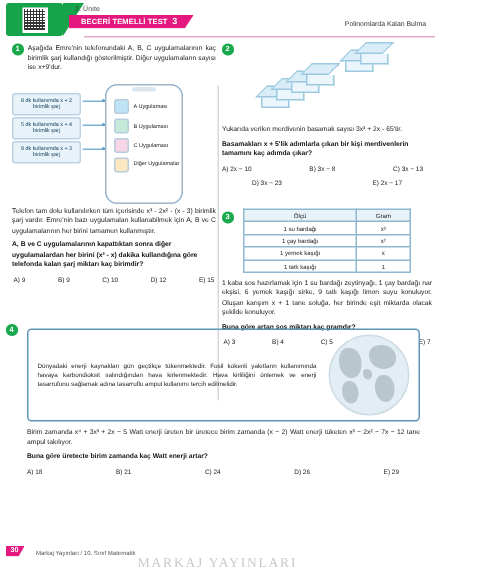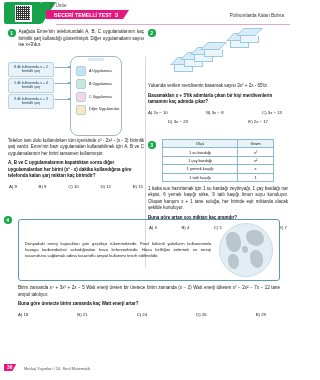--- a/index.html
+++ b/index.html
@@ -373,14 +373,15 @@
         <span>C) 24</span>
         <span>D) 26</span>
         <span>E) 29</span>
       </div>
     </div>
   </div>
 
   <div class="footer">
     <div class="pg">30</div>
     <div class="fsrc">Markaj Yayınları / 10. Sınıf Matematik</div>
+    <div class="brand">MARKAJ YAYINLARI</div>
   </div>
 </div>
 
 </body></html>

